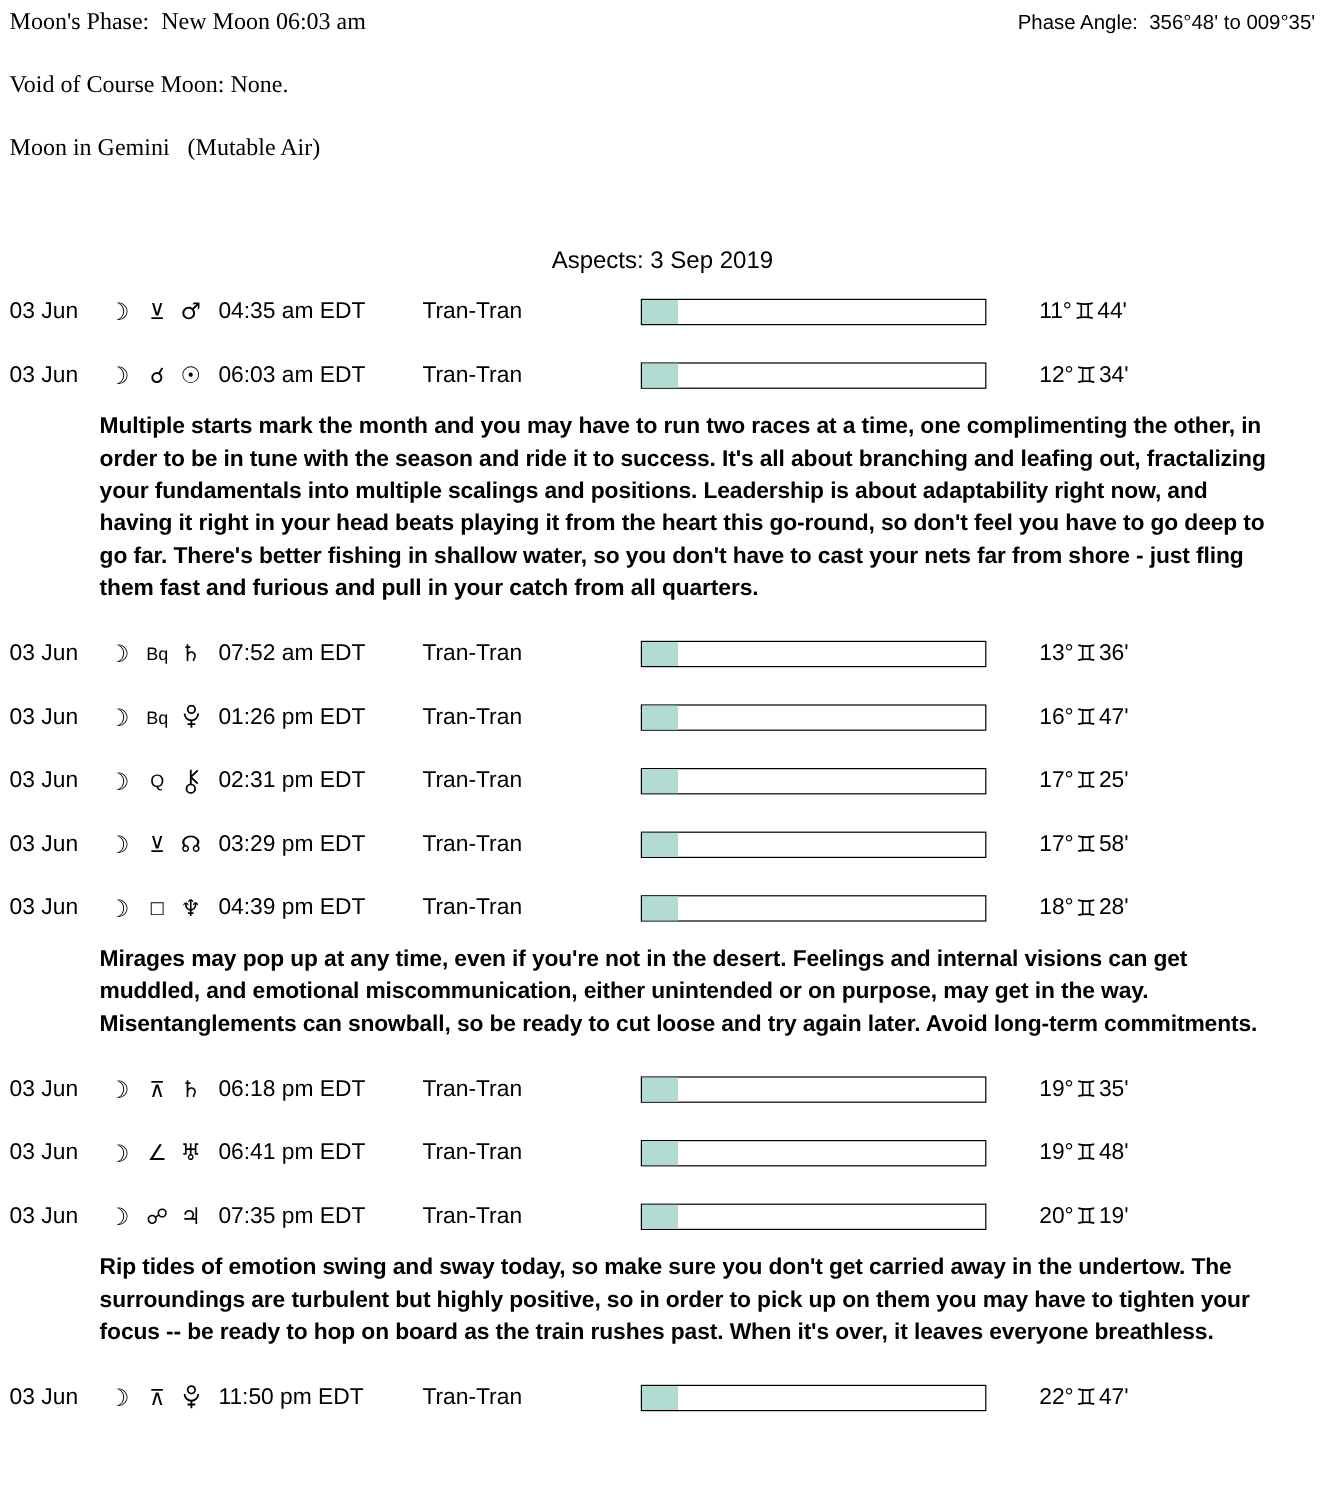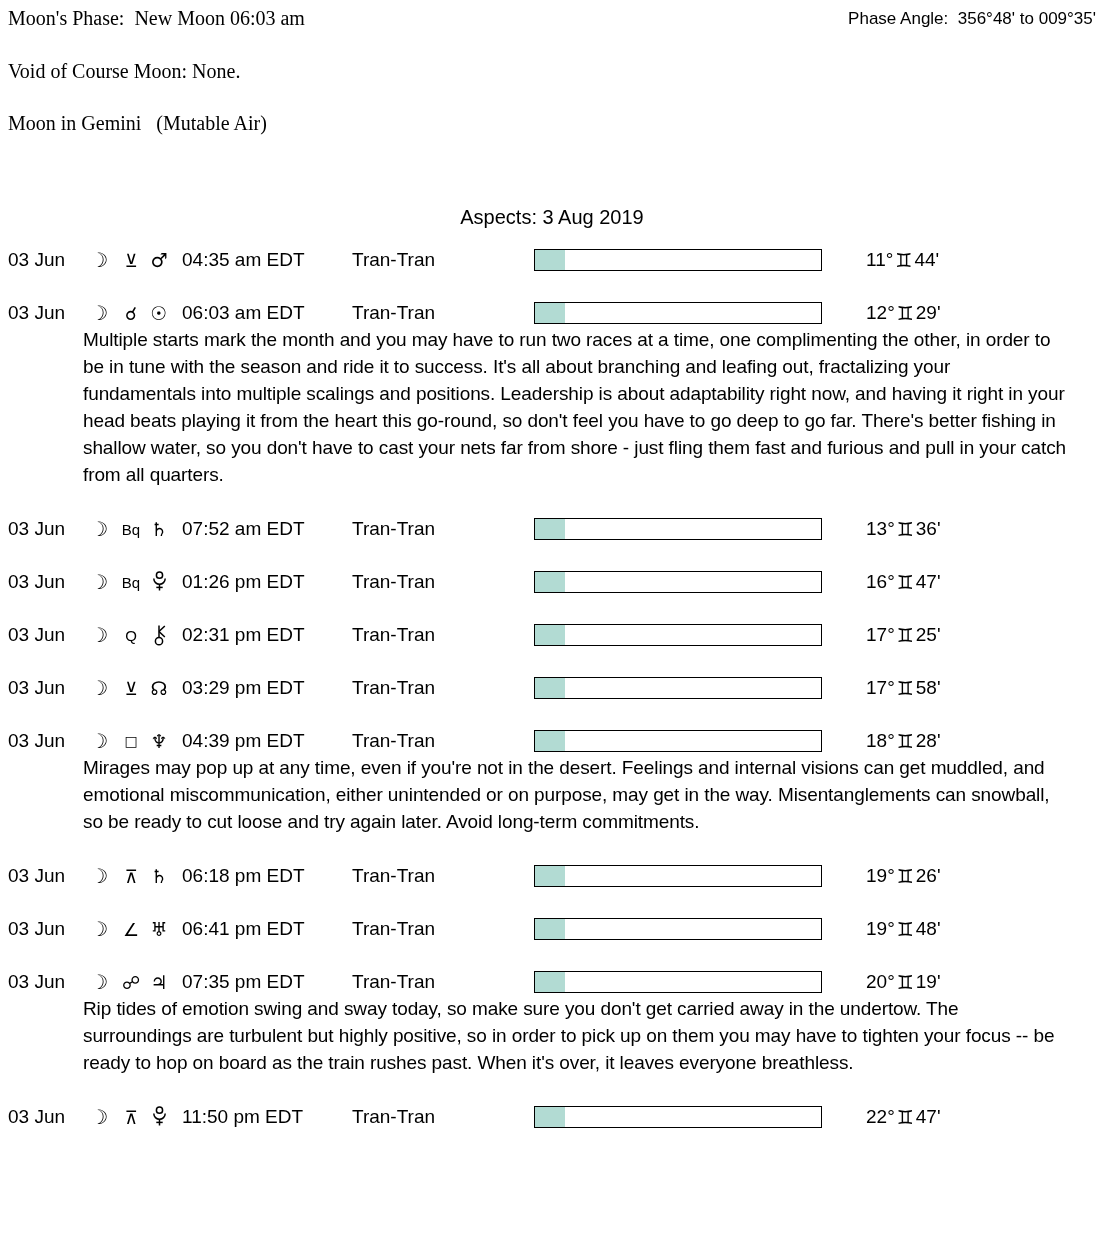--- a/index.html
+++ b/index.html
@@ -34,34 +34,34 @@
   .c-bar  { margin-left:70px; width:286px; height:20px; border:1px solid #000;
             display:flex; background:#fff; }
   .c-bar .fill { height:100%; display:block; }
   .c-pos  { margin-left:44px; display:flex; align-items:center; }
   .c-pos .zod { font-size:19px; margin:0 2px; }
 
   
   .note-title, .note-body { margin-left:75px; width:985px; font-size:19px;
                             line-height:27px; letter-spacing:-0.1px; }
   .note-title { margin-top:2px; }
-  .note-body { margin-top:1px; }
+  .note-body { margin-top:17px;font-weight:bold; }
 </style>
 </head>
 <body>
 
 <div class="page">
   <div class="hdr1">
     <span class="hdr-line">Moon's Phase:  New Moon 06:03 am</span>
     <span class="phase-angle">Phase Angle:  356°48' to 009°35'</span>
   </div>
   <div class="hdr-line hdr-voc">Void of Course Moon: None.</div>
   <div class="hdr-line hdr-moon-sign">Moon in Gemini   (Mutable Air)</div>
 
-  <div class="section-title">Aspects: 3 Aug 2019</div>
+  <div class="section-title">Aspects: 3 Sep 2019</div>
 
   <div id="aspect-list">
       <div class="arow">
         <span class="c-date">03 Jun</span>
         <span class="c-moon sym">☽</span>
         <span class="c-asp sym">⊻</span>
         <span class="c-pl sym">♂</span>
         <span class="c-time">04:35 am EDT</span>
         <span class="c-kind">Tran-Tran</span>
         <span class="c-bar">
@@ -79,21 +79,21 @@
         <span class="c-asp sym">☌</span>
         <span class="c-pl sym">☉</span>
         <span class="c-time">06:03 am EDT</span>
         <span class="c-kind">Tran-Tran</span>
         <span class="c-bar">
           <span class="fill" style="width: 10.5%; background: rgb(178, 219, 211);"></span>
         </span>
         <span class="c-pos">
           <span class="deg">12°</span>
           <span class="zod sym">♊</span>
-          <span class="min">29'</span>
+          <span class="min">34'</span>
         </span>
       </div>
       <div class="note-body">Multiple starts mark the month and you may have to run two races at a time, one complimenting the other, in order to be in tune with the season and ride it to success. It's all about branching and leafing out, fractalizing your fundamentals into multiple scalings and positions. Leadership is about adaptability right now, and having it right in your head beats playing it from the heart this go-round, so don't feel you have to go deep to go far. There's better fishing in shallow water, so you don't have to cast your nets far from shore - just fling them fast and furious and pull in your catch from all quarters.</div>
       <div class="arow">
         <span class="c-date">03 Jun</span>
         <span class="c-moon sym">☽</span>
         <span class="c-asp sym abbr">Bq</span>
         <span class="c-pl sym">♄</span>
         <span class="c-time">07:52 am EDT</span>
         <span class="c-kind">Tran-Tran</span>
@@ -191,21 +191,21 @@
         <span class="c-asp sym">⊼</span>
         <span class="c-pl sym">♄</span>
         <span class="c-time">06:18 pm EDT</span>
         <span class="c-kind">Tran-Tran</span>
         <span class="c-bar">
           <span class="fill" style="width: 10.5%; background: rgb(178, 219, 211);"></span>
         </span>
         <span class="c-pos">
           <span class="deg">19°</span>
           <span class="zod sym">♊</span>
-          <span class="min">26'</span>
+          <span class="min">35'</span>
         </span>
       </div>
       <div class="arow">
         <span class="c-date">03 Jun</span>
         <span class="c-moon sym">☽</span>
         <span class="c-asp sym">∠</span>
         <span class="c-pl sym">♅</span>
         <span class="c-time">06:41 pm EDT</span>
         <span class="c-kind">Tran-Tran</span>
         <span class="c-bar">

